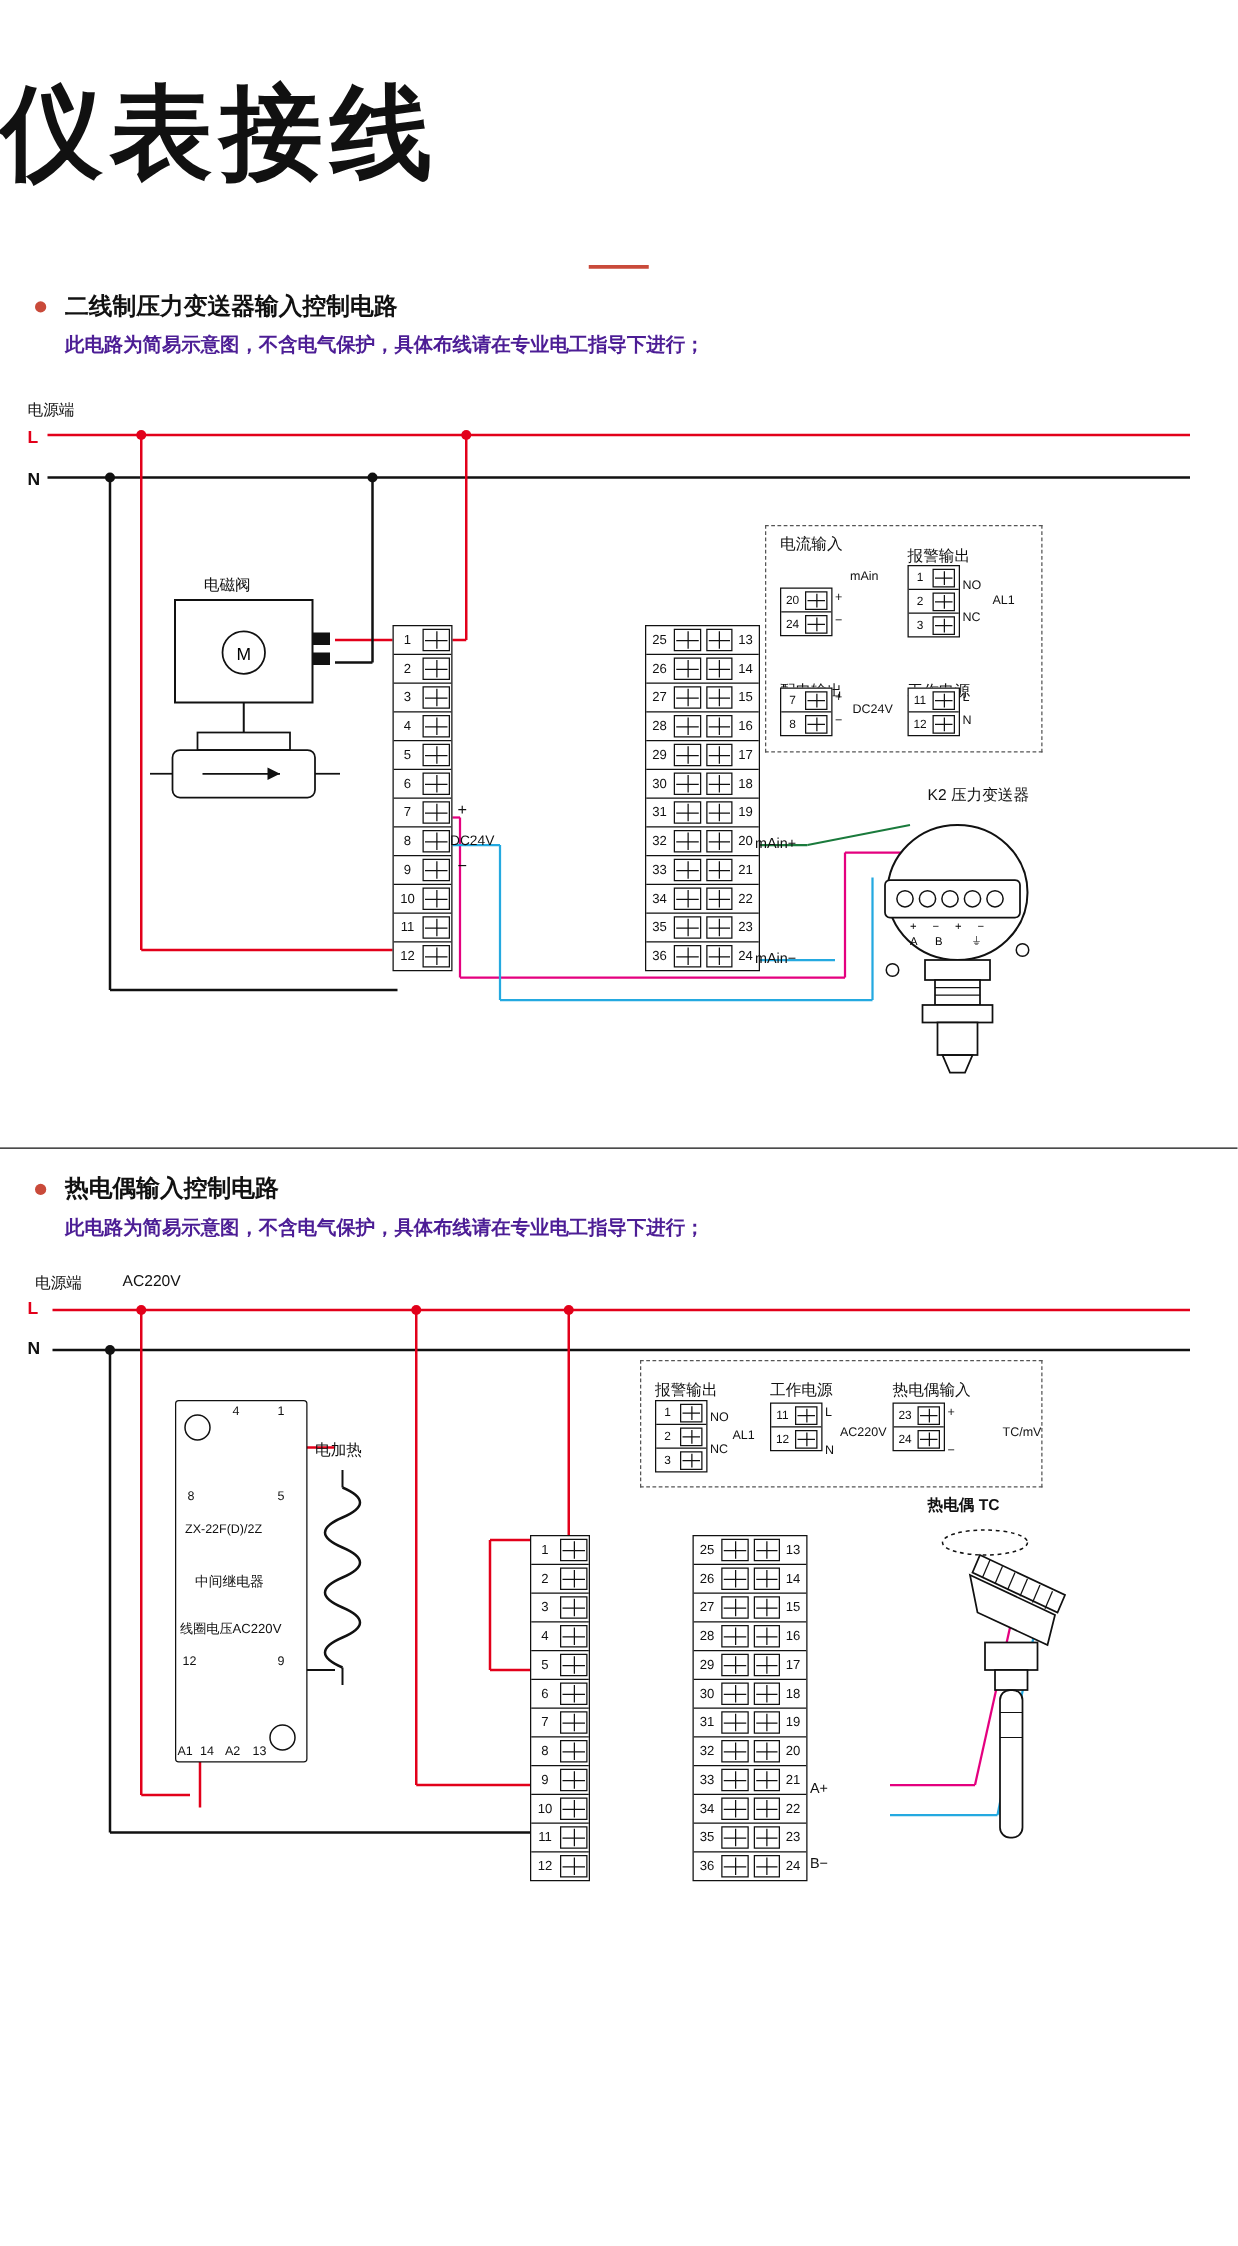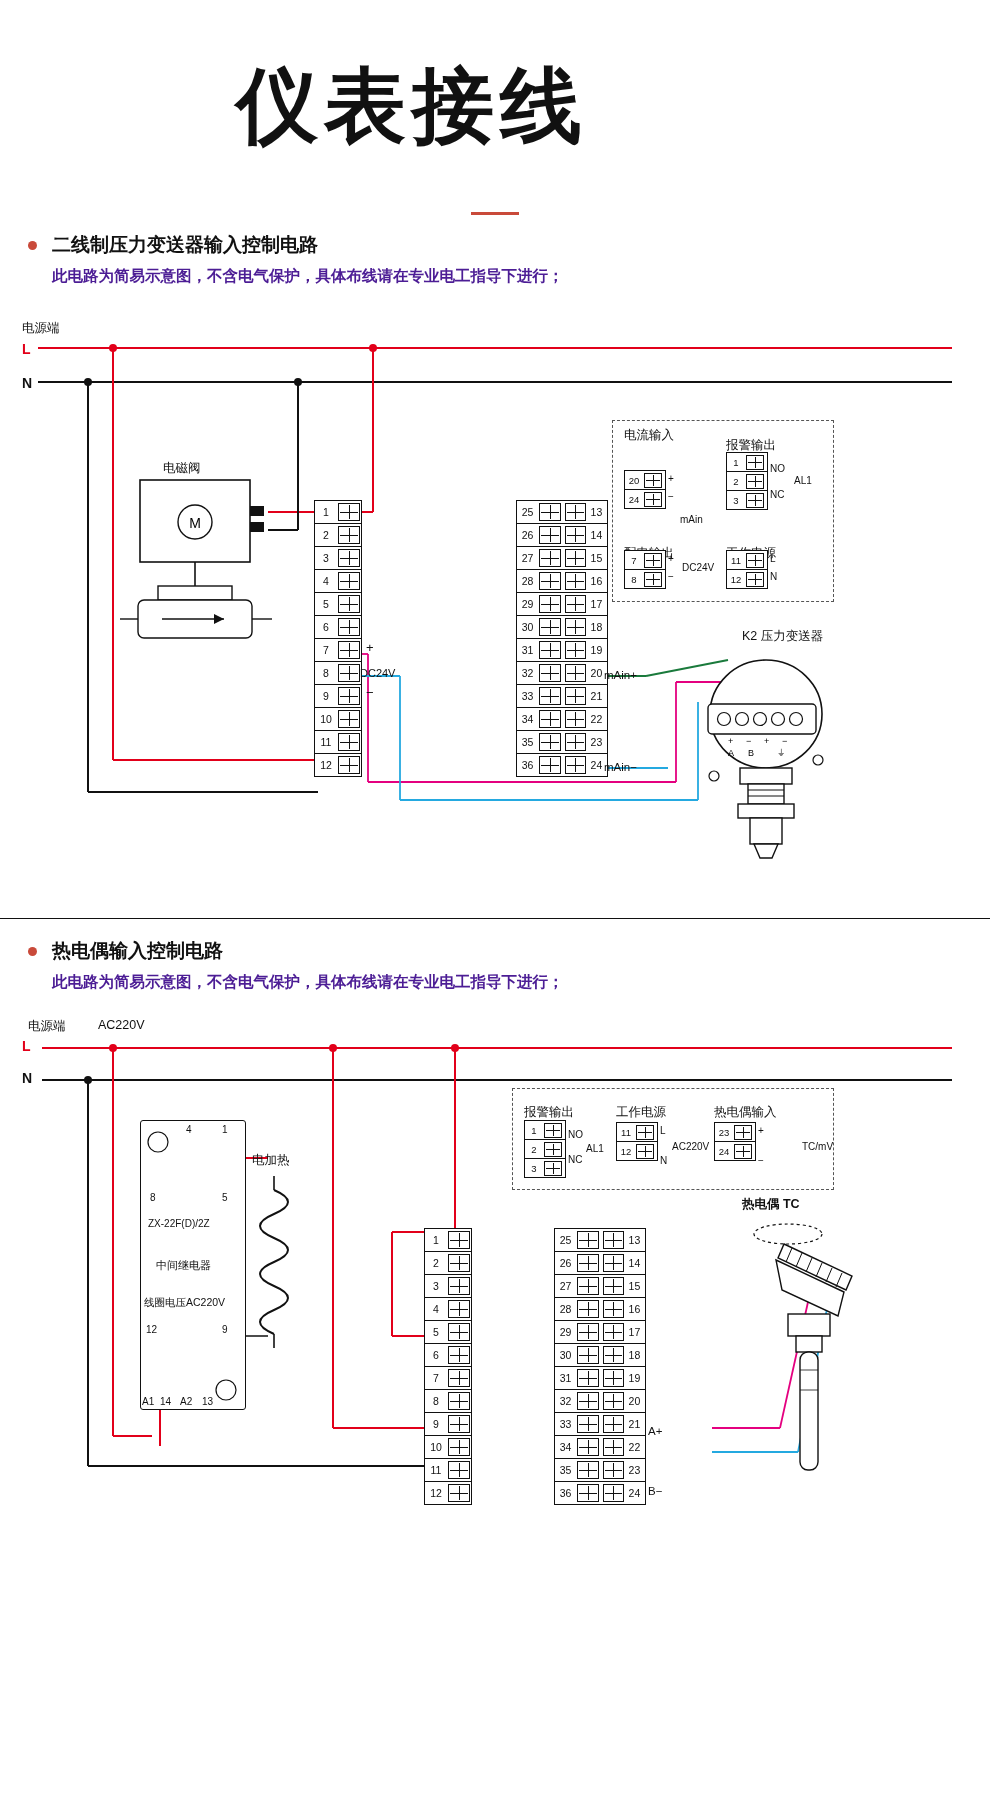--- a/index.html
+++ b/index.html
@@ -9,21 +9,21 @@
     font-family:"Liberation Sans","DejaVu Sans",sans-serif;
     color:#1a1a1a;
     position:relative;
     overflow:hidden;
   }
   .page{position:relative;width:990px;height:1797px;}
 
   
   .title{
     position:absolute;top:52px;left:0;width:824px;
-    text-align:center;
+    text-align:left;
     font-size:82px;font-weight:bold;letter-spacing:6px;
     color:#111;
     font-family:"DejaVu Sans",sans-serif;
   }
   .title-rule{
     position:absolute;top:212px;left:50%;margin-left:-24px;
     width:48px;height:3px;background:#c94a3a;
   }
 
   
@@ -296,21 +296,21 @@
         <div class="tnum">20</div>
         <div class="tscrew"></div>
       </div>
       <div class="trow">
         <div class="tnum">24</div>
         <div class="tscrew"></div>
       </div>
     </div>
   <div class="lbl sm" style="left:668px;top:473px;">+</div>
   <div class="lbl sm" style="left:668px;top:491px;">−</div>
-  <div class="lbl sm" style="left:680px;top:514px;">mAin</div>
+  <div class="lbl sm" style="left:680px;top:456px;">mAin</div>
 
   <div class="mini" id="lg1b" style="left:726px;top:452px;width:40px;">
       <div class="trow">
         <div class="tnum">1</div>
         <div class="tscrew"></div>
       </div>
       <div class="trow">
         <div class="tnum">2</div>
         <div class="tscrew"></div>
       </div>

